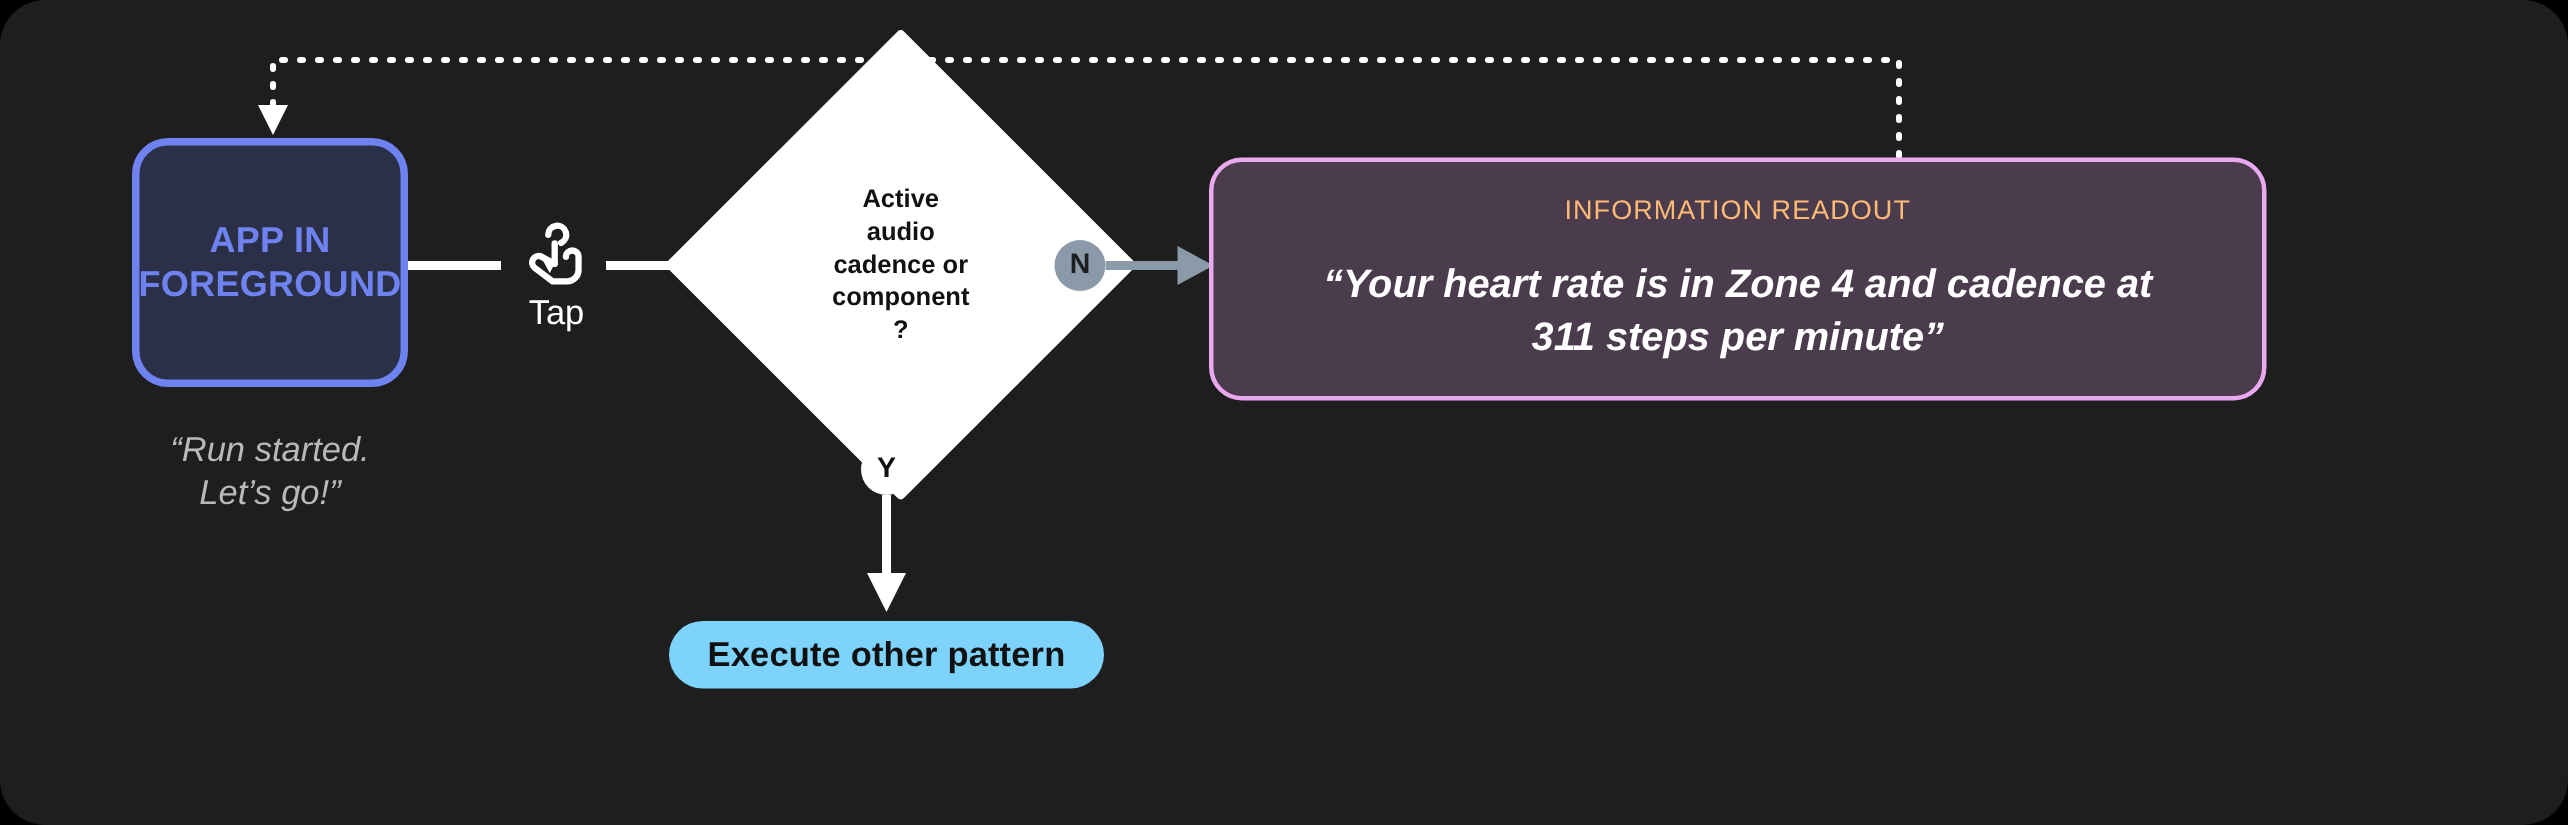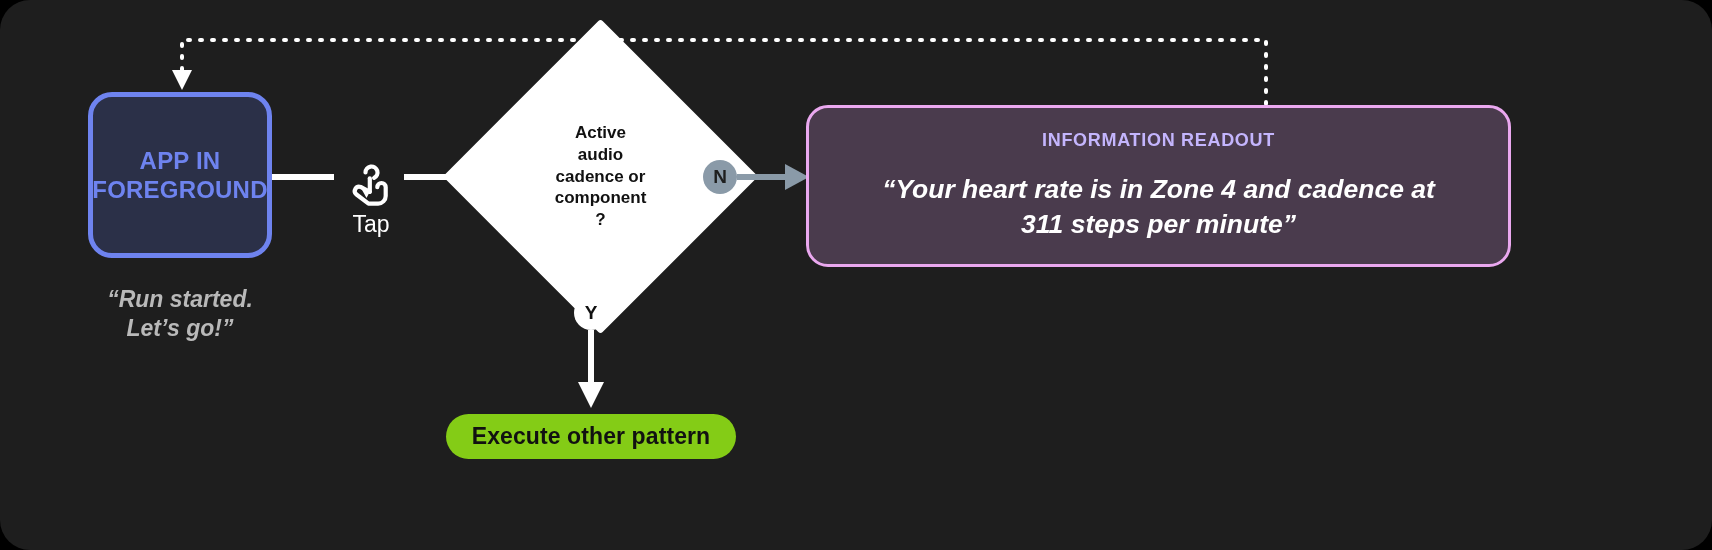--- a/index.html
+++ b/index.html
@@ -57,21 +57,21 @@
     color: #b9b9b9;
     font-size: 23px;
     font-style: italic;
     line-height: 1.28;
   }
 
   
   #tap-group {
     position: absolute;
     left: 338px;
-    top: 158px;
+    top: 142px;
     width: 66px;
     text-align: center;
   }
   #tap-group .tap-icon { display: block; margin: 0 auto; }
   #tap-group .tap-label {
     display: block;
     margin-top: 3px;
     color: #ffffff;
     font-size: 23px;
     line-height: 1;
@@ -162,23 +162,23 @@
     background: #4a3b4d;
     border: 3px solid #eaa8ef;
     border-radius: 22px;
     display: flex;
     flex-direction: column;
     align-items: center;
     justify-content: center;
     padding: 0 26px;
   }
   #readout-node .readout-title {
-    color: #c4b5fd;
+    color: #fdba74;
     font-size: 18px;
-    font-weight: bold;
+    font-weight: normal;
     letter-spacing: .7px;
     text-transform: uppercase;
     margin-bottom: 21px;
   }
   #readout-node .readout-body {
     color: #ffffff;
     font-size: 26.5px;
     font-weight: bold;
     font-style: italic;
     line-height: 1.32;
@@ -215,21 +215,21 @@
     height: 78px;
   }
 
   
   #pill-node {
     position: absolute;
     left: 446px;
     top: 414px;
     width: 290px;
     height: 45px;
-    background: #84cc16;
+    background: #7dd3fc;
     border-radius: 23px;
     display: flex;
     align-items: center;
     justify-content: center;
   }
   #pill-node .pill-label {
     color: #111111;
     font-size: 23px;
     font-weight: bold;
     letter-spacing: .1px;
@@ -252,21 +252,21 @@
 
   <svg id="feedback-loop" viewBox="0 0 1712 550" xmlns="http://www.w3.org/2000/svg">
     <path d="M 1266 104 L 1266 40 L 182 40 L 182 72" fill="none" stroke="#ffffff" stroke-width="4" stroke-dasharray="2 10" stroke-linecap="round"></path>
     <polygon points="172,70 192,70 182,90" fill="#ffffff"></polygon>
   </svg>
 
   <div id="app-node">
     <span class="label" style="white-space: pre-line;">APP IN
 FOREGROUND</span>
   </div>
-  <div id="app-caption" style="white-space: pre-line; font-weight: bold;">“Run started.
+  <div id="app-caption" style="white-space: pre-line;">“Run started.
 Let’s go!”</div>
 
   <div class="seg" id="seg-app-tap"></div>
 
   <div id="tap-group">
     <svg class="tap-icon" width="44" height="52" viewBox="0 0 44 52" xmlns="http://www.w3.org/2000/svg">
       <g fill="none" stroke="#ffffff" stroke-width="4.2" stroke-linecap="round" stroke-linejoin="round">
         <path d="M16.5 14.5a6 6 0 1 1 8.6 5.4"></path>
         <path d="M20.8 20.3 V 33.8"></path>
         <path d="M20.8 33.8 L 11.6 28.9 a4.4 4.4 0 0 0 -4.4 7.4 L 19.5 45.6 h 9.6 a7.6 7.6 0 0 0 7.6 -7.6 v -8.8 a4.2 4.2 0 0 0 -8.4 0"></path>

